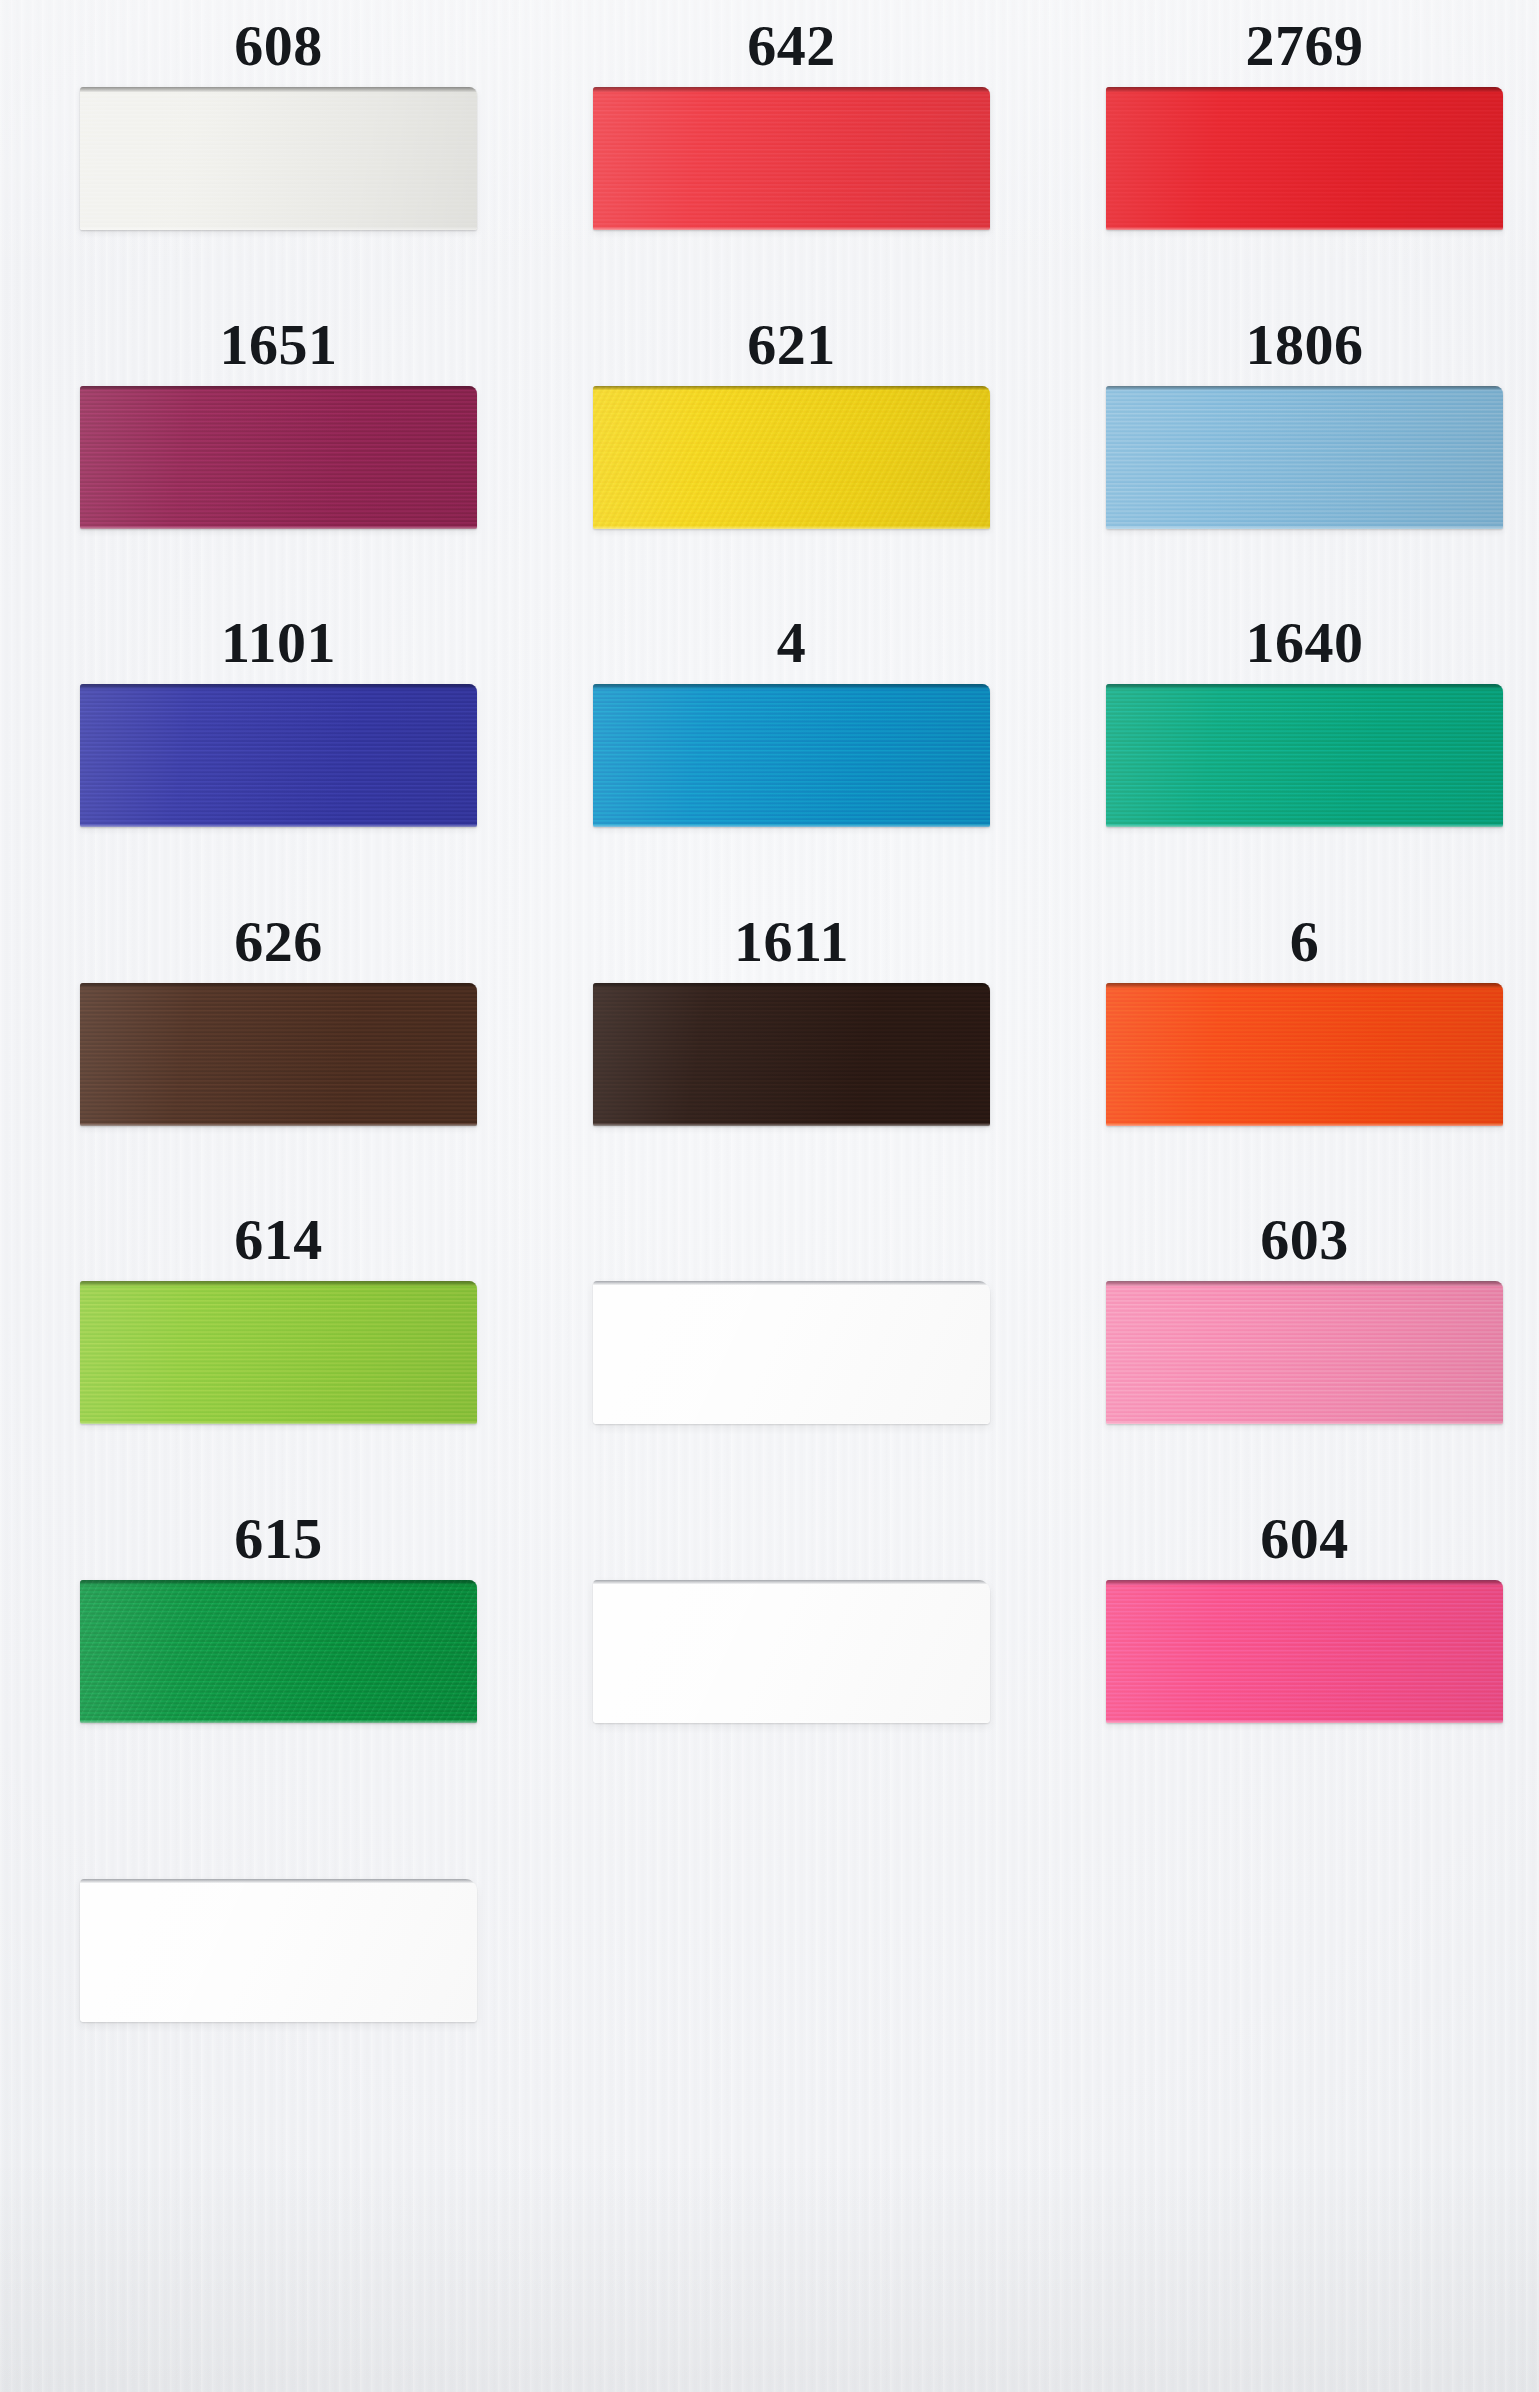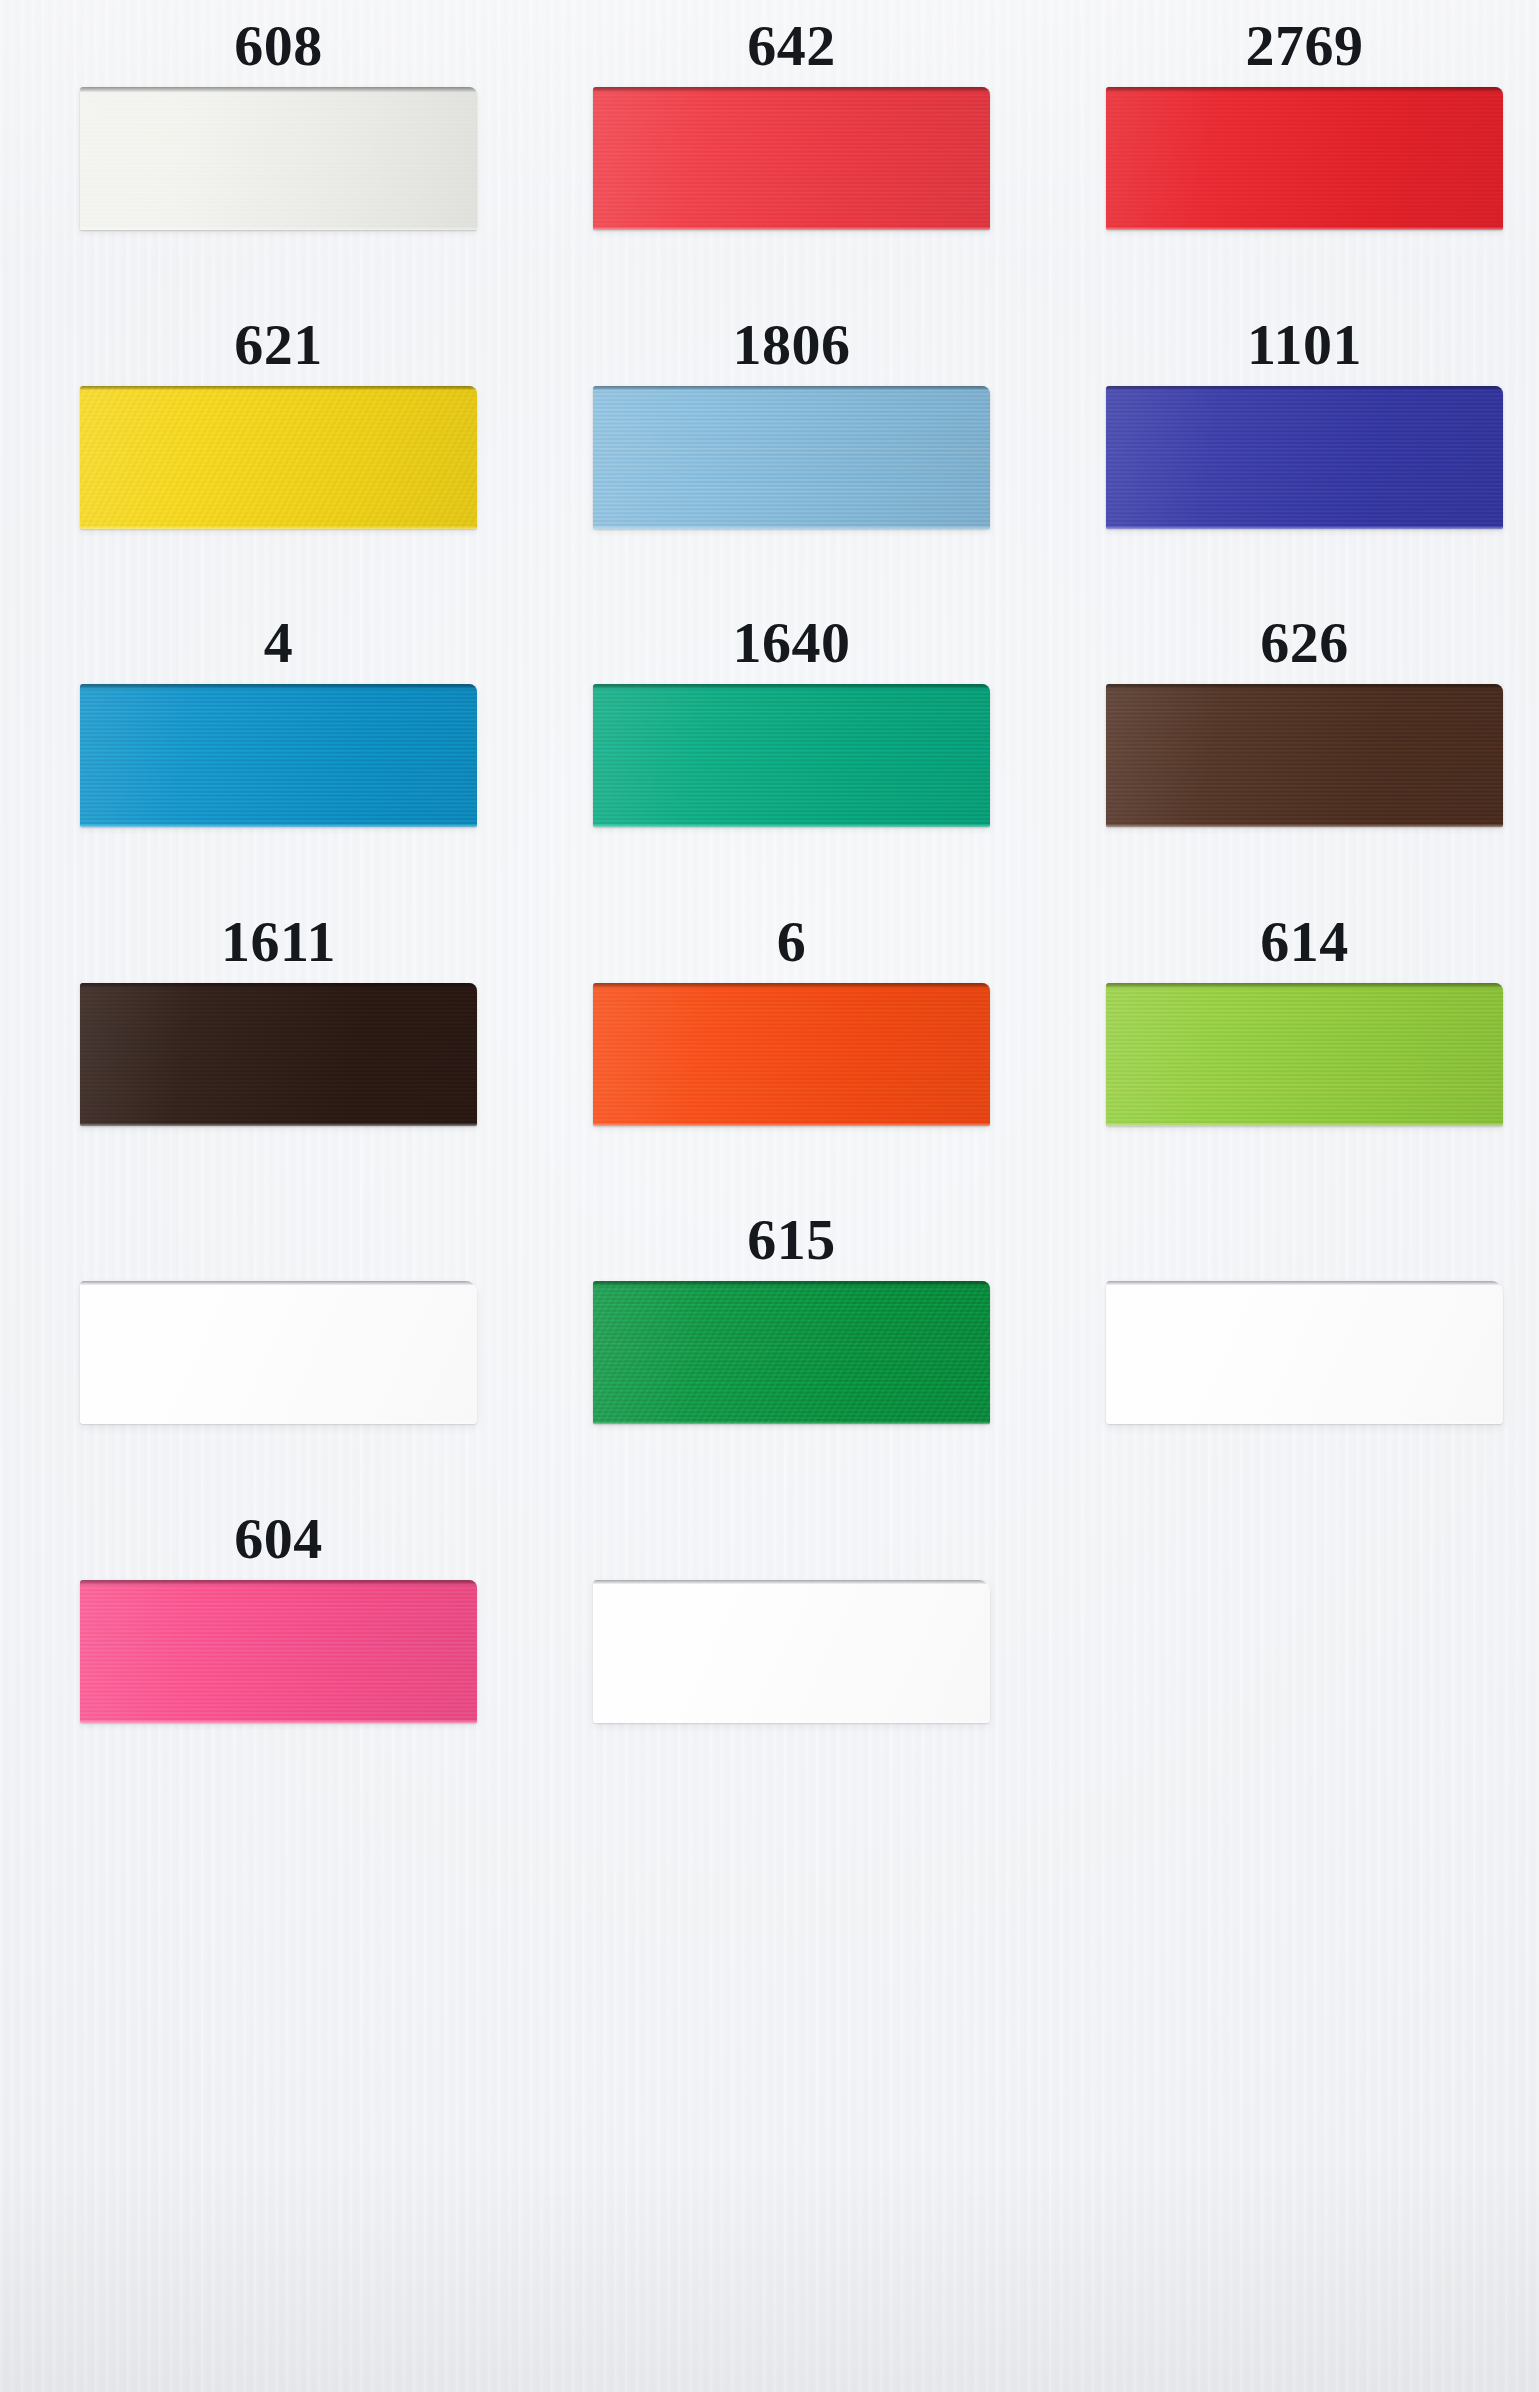--- a/index.html
+++ b/index.html
@@ -206,20 +206,32 @@
           <div class="swatch">
             <div class="fill" style="background: rgb(232, 34, 43);"></div>
             <div class="weave"></div>
             <div class="sheen"></div>
             <div class="lip"></div>
             <div class="base-edge"></div>
           </div>
         </div>
       </div>
       <div class="cell">
+        <div class="label">1651</div>
+        <div class="swatch-wrap">
+          <div class="swatch">
+            <div class="fill" style="background: rgb(147, 38, 84);"></div>
+            <div class="weave"></div>
+            <div class="sheen"></div>
+            <div class="lip"></div>
+            <div class="base-edge"></div>
+          </div>
+        </div>
+      </div>
+      <div class="cell">
         <div class="label">621</div>
         <div class="swatch-wrap">
           <div class="swatch">
             <div class="fill" style="background: rgb(246, 215, 24);"></div>
             <div class="weave"></div>
             <div class="twill"></div>
             <div class="sheen"></div>
             <div class="lip"></div>
             <div class="base-edge"></div>
           </div>
@@ -326,20 +338,32 @@
         <div class="swatch-wrap">
           <div class="swatch blank">
             <div class="fill" style="background: rgb(253, 253, 253);"></div>
             <div class="sheen"></div>
             <div class="lip"></div>
             <div class="base-edge"></div>
           </div>
         </div>
       </div>
       <div class="cell">
+        <div class="label">603</div>
+        <div class="swatch-wrap">
+          <div class="swatch">
+            <div class="fill" style="background: rgb(247, 143, 181);"></div>
+            <div class="weave"></div>
+            <div class="sheen"></div>
+            <div class="lip"></div>
+            <div class="base-edge"></div>
+          </div>
+        </div>
+      </div>
+      <div class="cell">
         <div class="label">615</div>
         <div class="swatch-wrap">
           <div class="swatch">
             <div class="fill" style="background: rgb(10, 148, 64);"></div>
             <div class="weave"></div>
             <div class="twill"></div>
             <div class="sheen"></div>
             <div class="lip"></div>
             <div class="base-edge"></div>
           </div>

